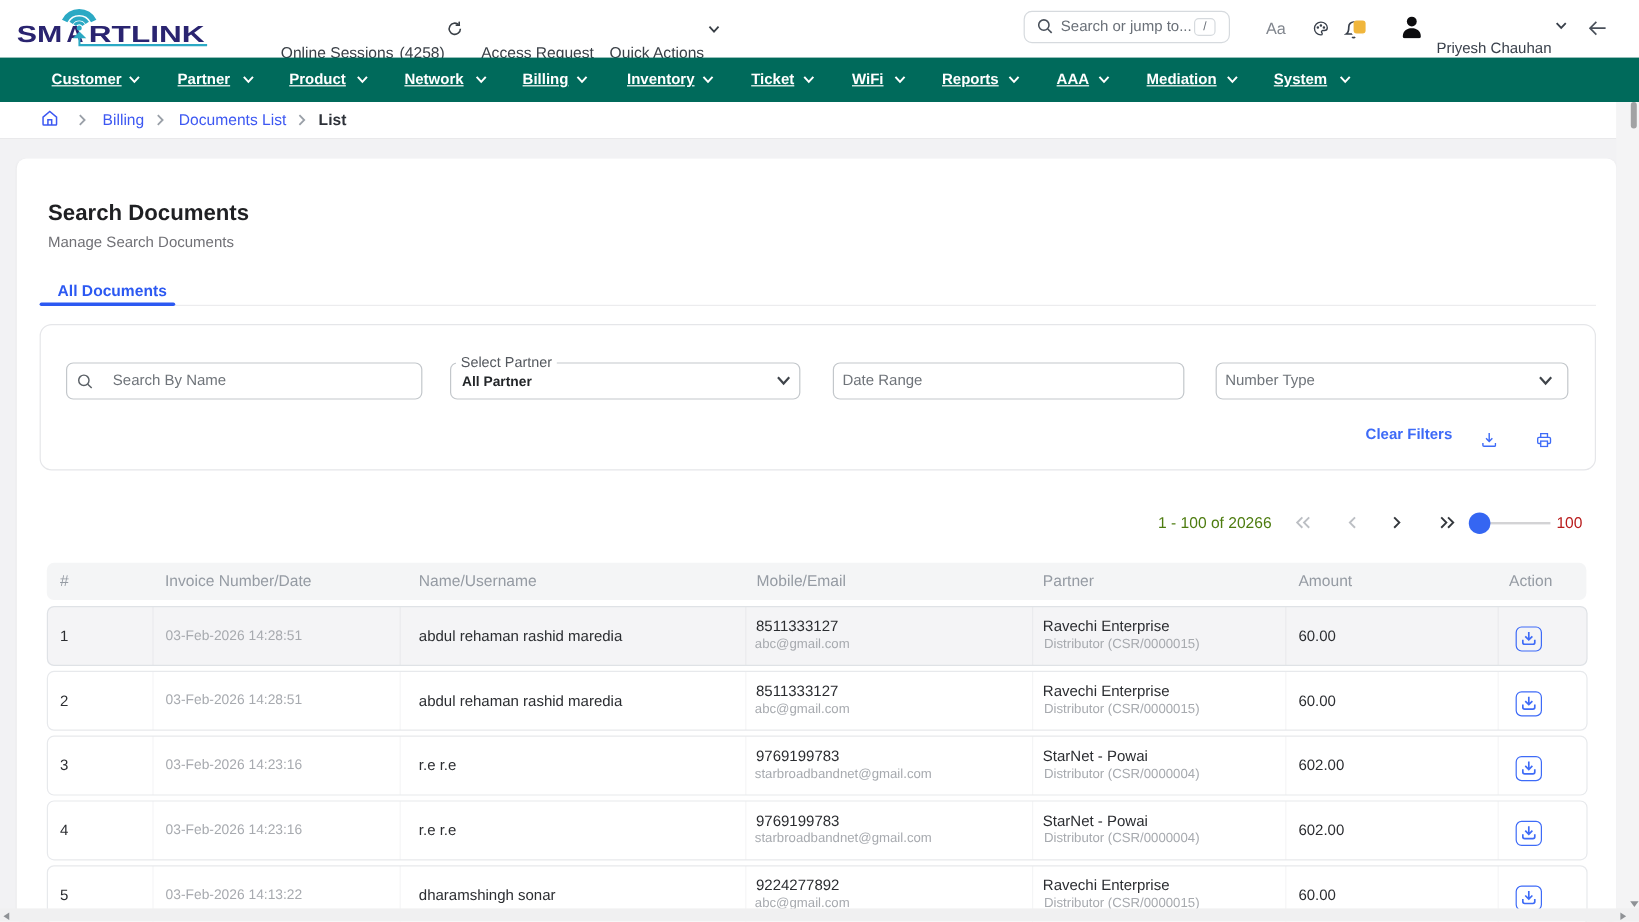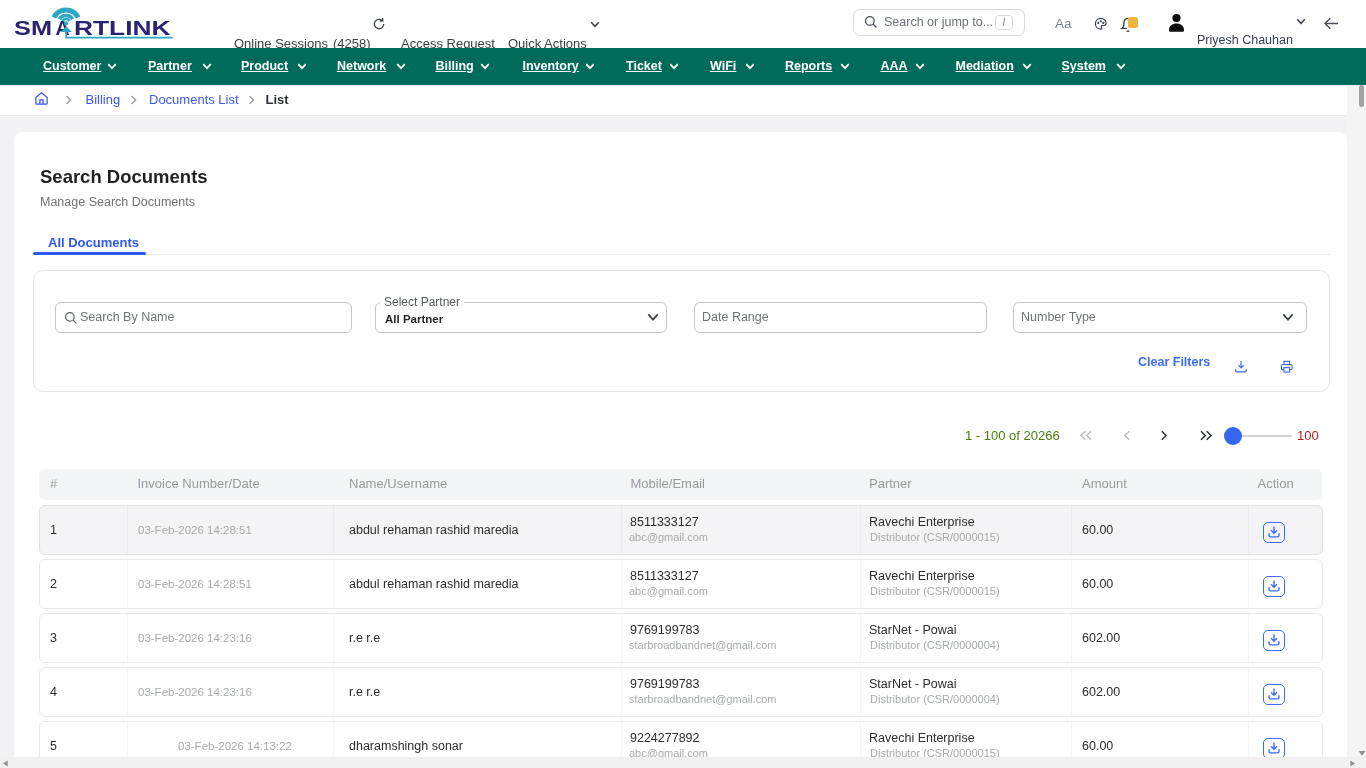--- a/index.html
+++ b/index.html
@@ -183,21 +183,21 @@
   <div id="tabline"></div>
   <div id="tabu"></div>
   <div id="tabtext">All Documents</div>
 
   <div id="fcard"></div>
   <div class="finput" style="left:55px; width:297px;"></div>
   <svg class="abs" style="left:63.5px; top:311px;" width="14" height="14" viewBox="0 0 15 15" fill="none" stroke="#5a6066" stroke-width="1.3">
     <circle cx="6.3" cy="6.3" r="4.6"></circle>
       <path d="M9.8 9.8 L13.3 13.3"></path>
   </svg>
-  <div class="ph" style="left:80px;">Search By Name</div>
+  <div class="ph" style="left:94px;">Search By Name</div>
 
   <div class="finput" style="left:375px; width:292px;"></div>
   <div class="abs" style="left:380px; top:296px; background:#fff; padding:0 4px; font-size:12px; color:#54585e; line-height:12px;">Select Partner</div>
   <div class="abs" style="left:385px; top:311.5px; font-size:11.5px; font-weight:700; color:#232629; line-height:14px;">All Partner</div>
   <svg class="abs" style="left:647px; top:312.5px;" width="12" height="9" viewBox="0 0 12 9" fill="none" stroke="#3f444a" stroke-width="1.8">
       <path d="M1.3 1.3 L6 6.6 L10.7 1.3"></path>
     </svg>
 
   <div class="finput" style="left:694px; width:293px;"></div>
   <div class="ph" style="left:702px;">Date Range</div>
@@ -337,21 +337,21 @@
         </div>
       </div>
       <div class="row" style="top: 721px;">
         <div class="colline" style="left:87px;"></div>
         <div class="colline" style="left:293px;"></div>
         <div class="colline" style="left:581px;"></div>
         <div class="colline" style="left:820px;"></div>
         <div class="colline" style="left:1031px;"></div>
         <div class="colline" style="left:1208px;"></div>
         <div class="cell-main" style="left:10px; top:17px;">5</div>
-        <div class="cell-date" style="left:98px; top:17px;margin-left:40px;">03-Feb-2026 14:13:22</div>
+        <div class="cell-date" style="left:98px; top:17px;">03-Feb-2026 14:13:22</div>
         <div class="cell-main" style="left:309px; top:17px;">dharamshingh sonar</div>
         <div class="cell-main" style="left:590px; top:9px;">9224277892</div>
         <div class="cell-sub" style="left:589px; top:25px;">abc@gmail.com</div>
         <div class="cell-main" style="left:829px; top:9px;">Ravechi Enterprise</div>
         <div class="cell-sub" style="left:830px; top:25px;">Distributor (CSR/0000015)</div>
         <div class="cell-main" style="left:1042px; top:17px;">60.00</div>
         <div class="abtn" style="left:1223px; top:16px;">
           <svg style="position:absolute;left:2.8px;top:2.4px;" width="14" height="14" viewBox="0 0 16 16" fill="none" stroke="#3e6bf7" stroke-width="1.6">
             <path d="M8 1.8 L8 9 M4.6 6 L8 9.4 L11.4 6"></path>
             <path d="M2.3 9.3 L2.3 11.8 Q2.3 13.6 4.1 13.6 L11.9 13.6 Q13.7 13.6 13.7 11.8 L13.7 9.3"></path>

